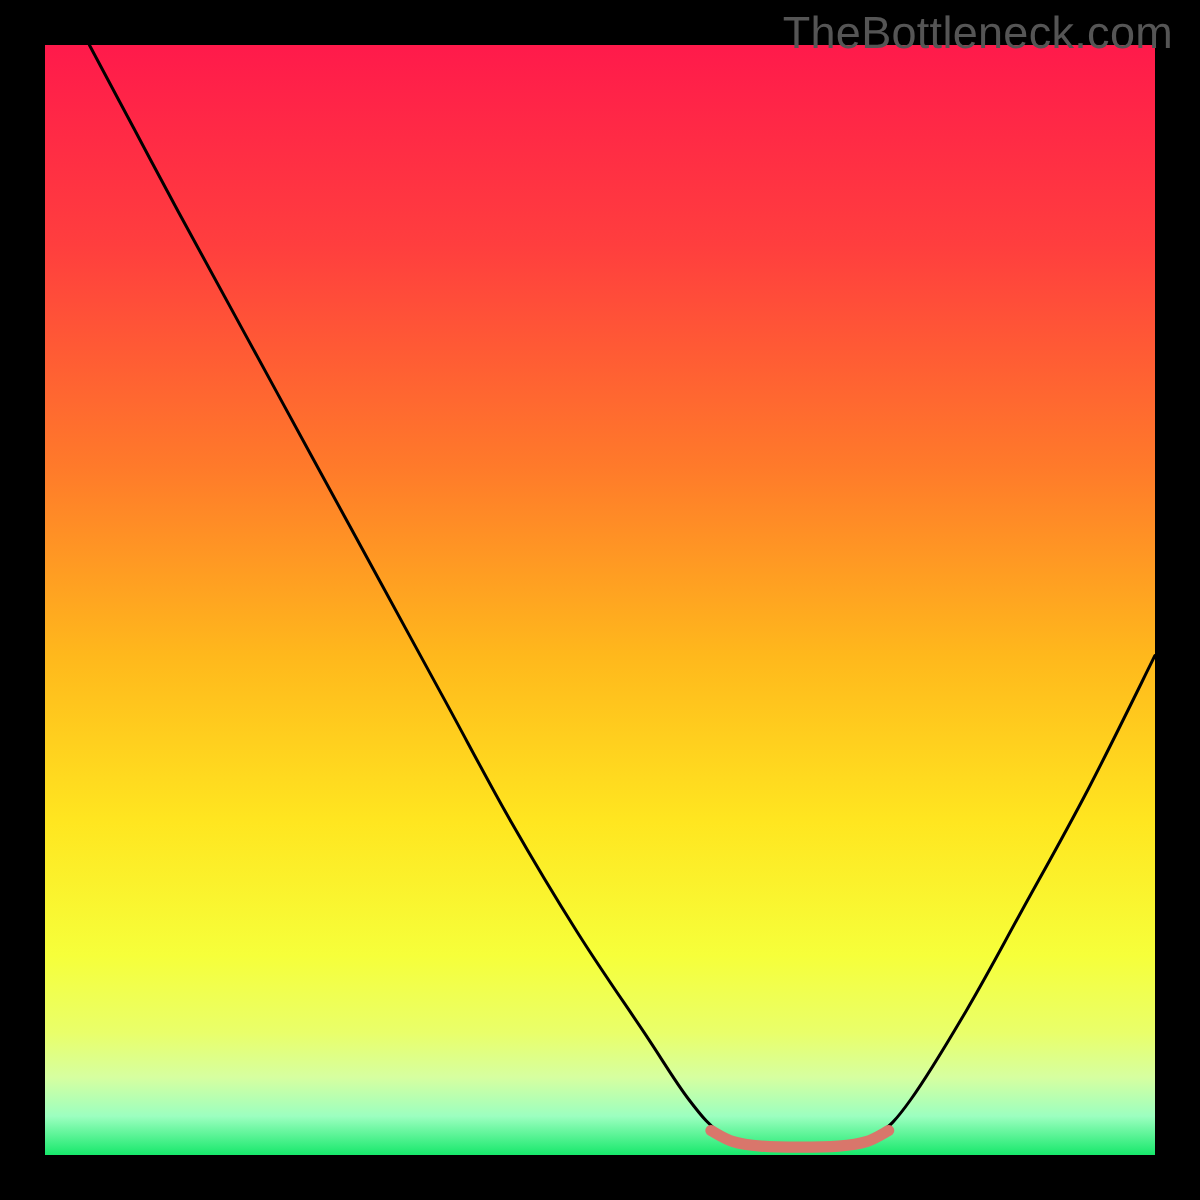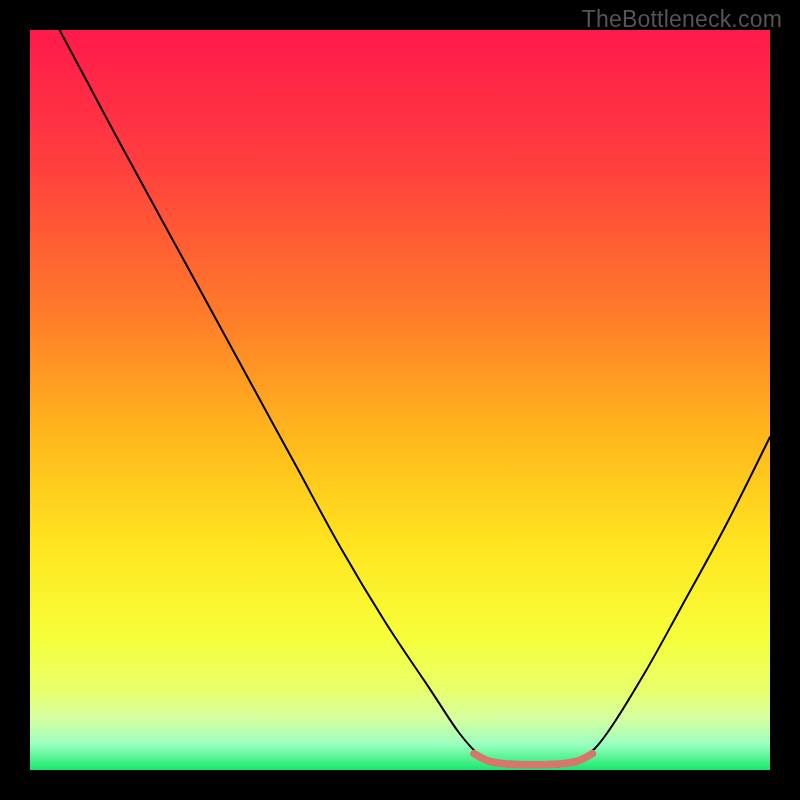--- a/index.html
+++ b/index.html
@@ -15,21 +15,21 @@
     position: relative;
     width: 800px;
     height: 800px;
     background: #000;
   }
   .watermark {
     position: absolute;
     top: 6px;
     right: 18px;
     color: #555;
-    font-size: 23px;
+    font-size: 30px;
     font-weight: 500;
     letter-spacing: 0.2px;
     z-index: 10;
   }
   .plot-area {
     position: absolute;
     left: 30px;
     top: 30px;
     width: 740px;
     height: 740px;

